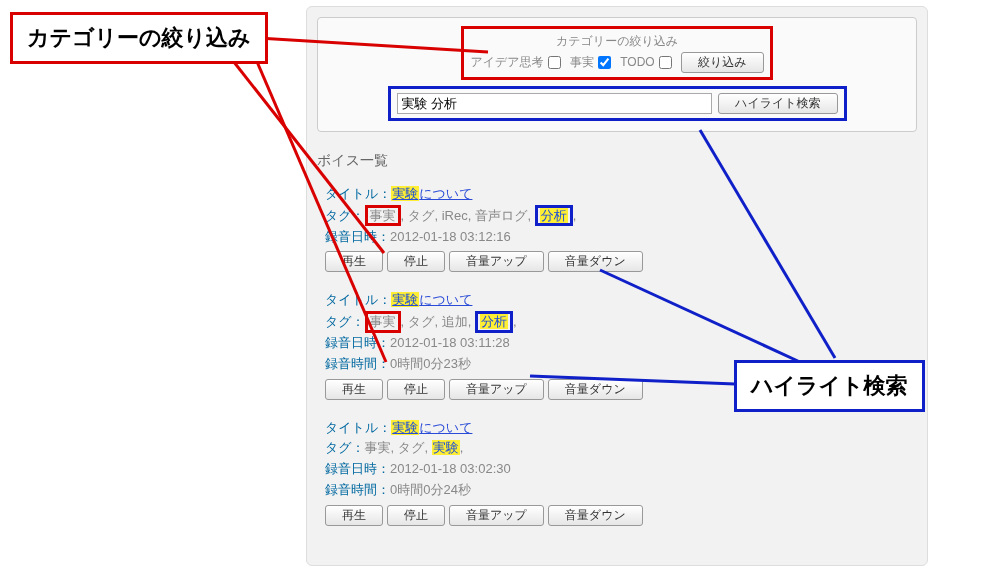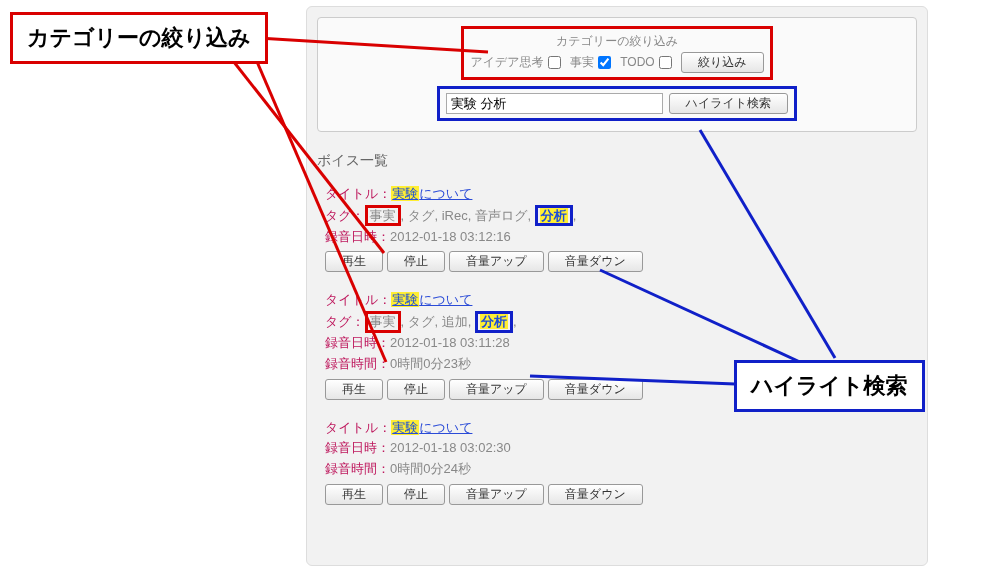--- a/index.html
+++ b/index.html
@@ -47,21 +47,21 @@
     padding: 1px 16px;
     background: linear-gradient(#fff,#e6e6e6);
     border: 1px solid #999;
     border-radius: 3px;
     cursor: pointer;
     color: #333;
   }
   .search-block {
     border: 3px solid #1020c8;
     padding: 4px 6px;
-    width: 360px;
+    width: 459px;
     margin: 0 auto;
     display: flex;
     align-items: flex-end;
   }
   .search-block input[type=text] {
     flex: 1;
     font-size: 13px;
     padding: 2px 4px;
     border: 1px solid #aaa;
     margin-right: 6px;
@@ -70,36 +70,35 @@
     color: #666;
     font-size: 14px;
     margin: 18px 0 14px 0;
   }
   .voice-item {
     margin: 0 8px 18px 8px;
     color: #888;
     font-size: 13px;
     line-height: 1.6;
   }
-  .voice-item .lbl { color: #be185d; }
+  .voice-item .lbl { color: #0369a1; }
   .voice-item a { color: #2a4bd7; text-decoration: underline; }
   .hl { background: #ffee33; color: #1d4ed8; padding: 0 1px; }
   .btn-row { margin-top: 4px; }
   .tag-red-box {
     border: 3px solid #d90000;
     padding: 0 2px;
     display: inline-block;
     line-height: 1.2;
   }
   .tag-blue-box {
     border: 3px solid #1020c8;
     padding: 0 2px;
     display: inline-block;
     line-height: 1.2;
-    font-weight: bold;
   }
   
   .callout-red {
     position: absolute;
     left: 10px;
     top: 12px;
     border: 3px solid #d90000;
     background: #fff;
     padding: 8px 14px;
     font-size: 22px;
@@ -172,18 +171,19 @@
       </div>
       <div class="voice-item">
         <div><span class="lbl">タイトル：</span><a href="#"><span class="hl">実験</span>について</a></div>
         <div><span class="lbl">タグ：</span><span class="tag-red-box">事実</span><span>, タグ, 追加, </span><span class="tag-blue-box"><span class="hl">分析</span></span><span>,</span></div>
         <div><span class="lbl">録音日時：</span><span>2012-01-18 03:11:28</span></div>
         <div><span class="lbl">録音時間：</span><span>0時間0分23秒</span></div>
         <div class="btn-row"><button class="btn" style="margin-right: 4px;">再生</button><button class="btn" style="margin-right: 4px;">停止</button><button class="btn" style="margin-right: 4px;">音量アップ</button><button class="btn" style="margin-right: 4px;">音量ダウン</button></div>
       </div>
       <div class="voice-item">
         <div><span class="lbl">タイトル：</span><a href="#"><span class="hl">実験</span>について</a></div>
+        <div><span class="lbl">タグ：</span><span>事実, タグ, </span><span class="hl">実験</span><span>,</span></div>
         <div><span class="lbl">録音日時：</span><span>2012-01-18 03:02:30</span></div>
         <div><span class="lbl">録音時間：</span><span>0時間0分24秒</span></div>
         <div class="btn-row"><button class="btn" style="margin-right: 4px;">再生</button><button class="btn" style="margin-right: 4px;">停止</button><button class="btn" style="margin-right: 4px;">音量アップ</button><button class="btn" style="margin-right: 4px;">音量ダウン</button></div>
       </div>
     </div>
 </div>
 
 </body></html>

